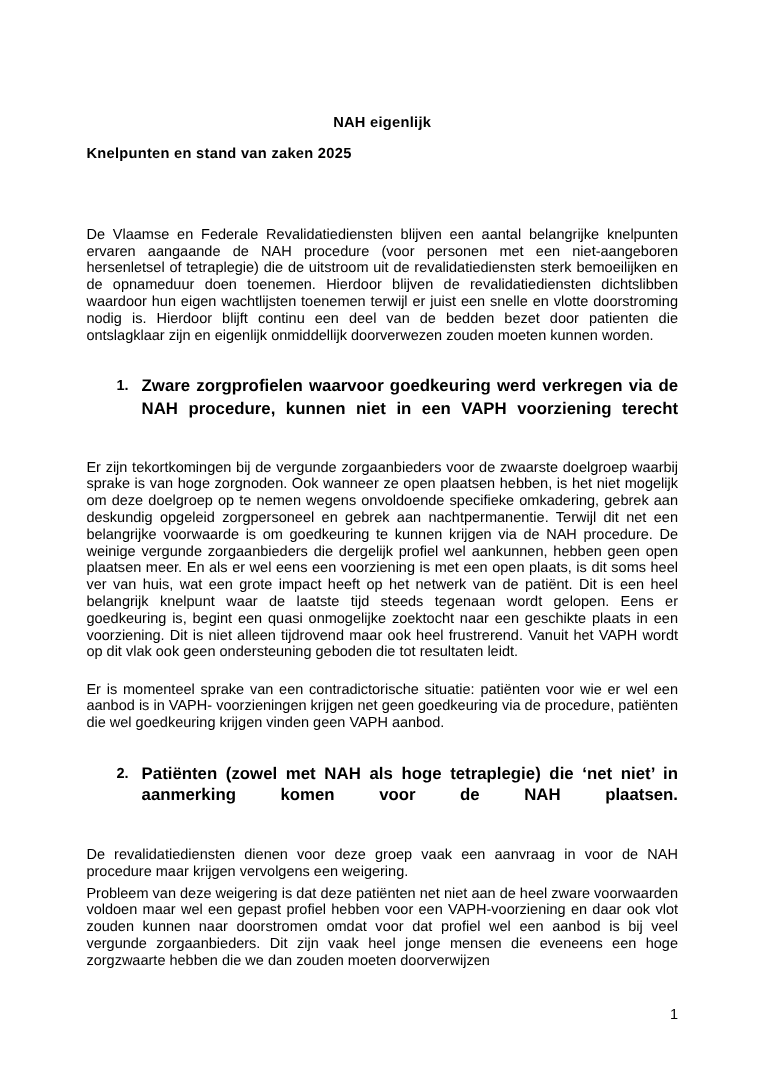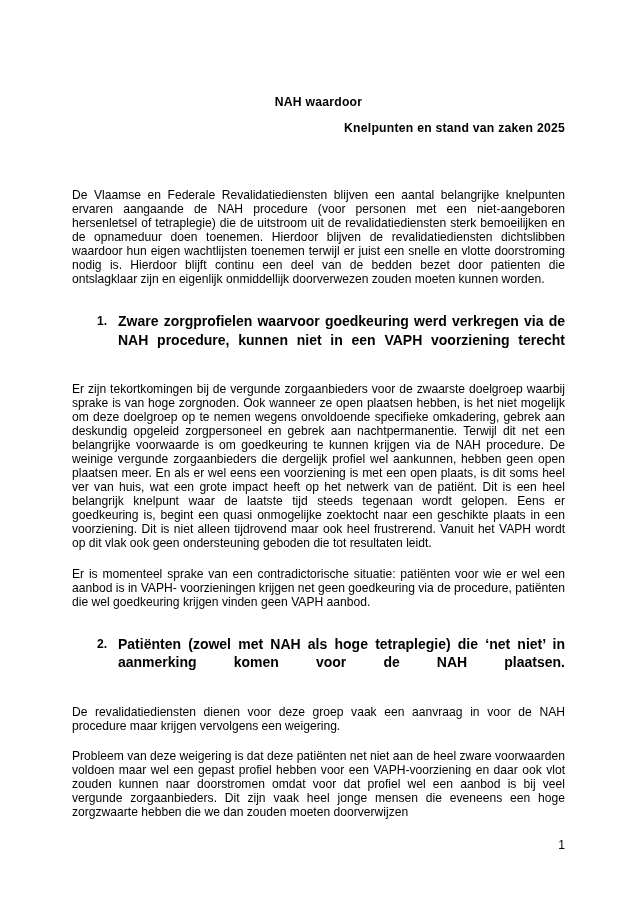--- a/index.html
+++ b/index.html
@@ -31,37 +31,37 @@
   }
   .doc-title {
     text-align: center;
     font-weight: bold;
     font-size: 12.2px;
     line-height: 1.0;
     margin: 0 0 14px 0;
     letter-spacing: 0.02em;
   }
   .doc-subtitle {
-    text-align: right;
+    text-align: left;
     font-weight: bold;
     font-size: 12.2px;
     line-height: 1.0;
     margin: 0 0 54px 0;
     letter-spacing: 0.02em;
   }
   p.body-text {
     text-align: justify;
     font-size: 12.1px;
     line-height: 14px;
     margin: 0 0 17px 0;
     text-justify: inter-word;
     hyphens: none;
   }
   p.body-text.tight {
-    margin-bottom: 16px;
+    margin-bottom: 4px;
   }
   .section-head {
     display: flex;
     align-items: flex-start;
     margin: 0 0 15px 0;
     padding-left: 25px;
   }
   .section-head.spaced-top {
     margin-top: 26px;
   }
@@ -93,21 +93,21 @@
     font-size: 12.1px;
     line-height: 14px;
   }
 </style>
 </head>
 <body>
 
 <div class="page">
   <div class="content">
 
-    <div class="doc-title">NAH waardoor</div>
+    <div class="doc-title">NAH eigenlijk</div>
 
     <div class="doc-subtitle">Knelpunten en stand van zaken 2025</div>
 
     <p class="body-text">De Vlaamse en Federale Revalidatiediensten blijven een aantal belangrijke knelpunten ervaren aangaande de NAH procedure (voor personen met een niet-aangeboren hersenletsel of tetraplegie) die de uitstroom uit de revalidatiediensten sterk bemoeilijken en de opnameduur doen toenemen. Hierdoor blijven de revalidatiediensten dichtslibben waardoor hun eigen wachtlijsten toenemen terwijl er juist een snelle en vlotte doorstroming nodig is. Hierdoor blijft continu een deel van de bedden bezet door patienten die ontslagklaar zijn en eigenlijk onmiddellijk doorverwezen zouden moeten kunnen worden.</p>
 
     <div class="section-head spaced-top">
       <span class="sec-num">1.</span>
       <span class="sec-title">Zware zorgprofielen waarvoor goedkeuring werd verkregen via de NAH procedure, kunnen niet in een VAPH voorziening terecht</span>
     </div>
 

